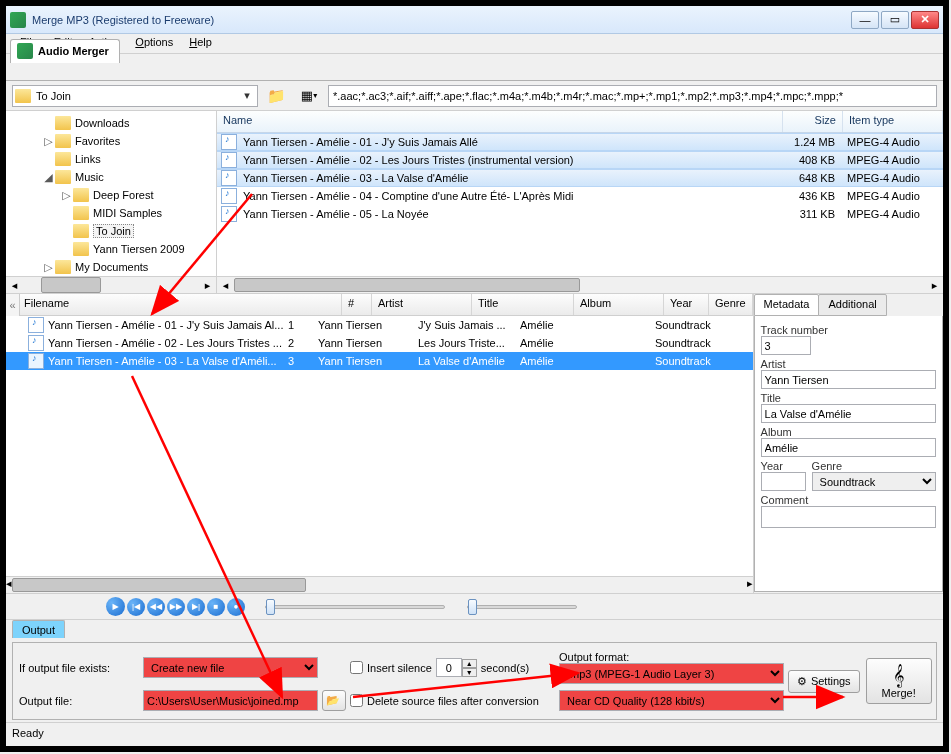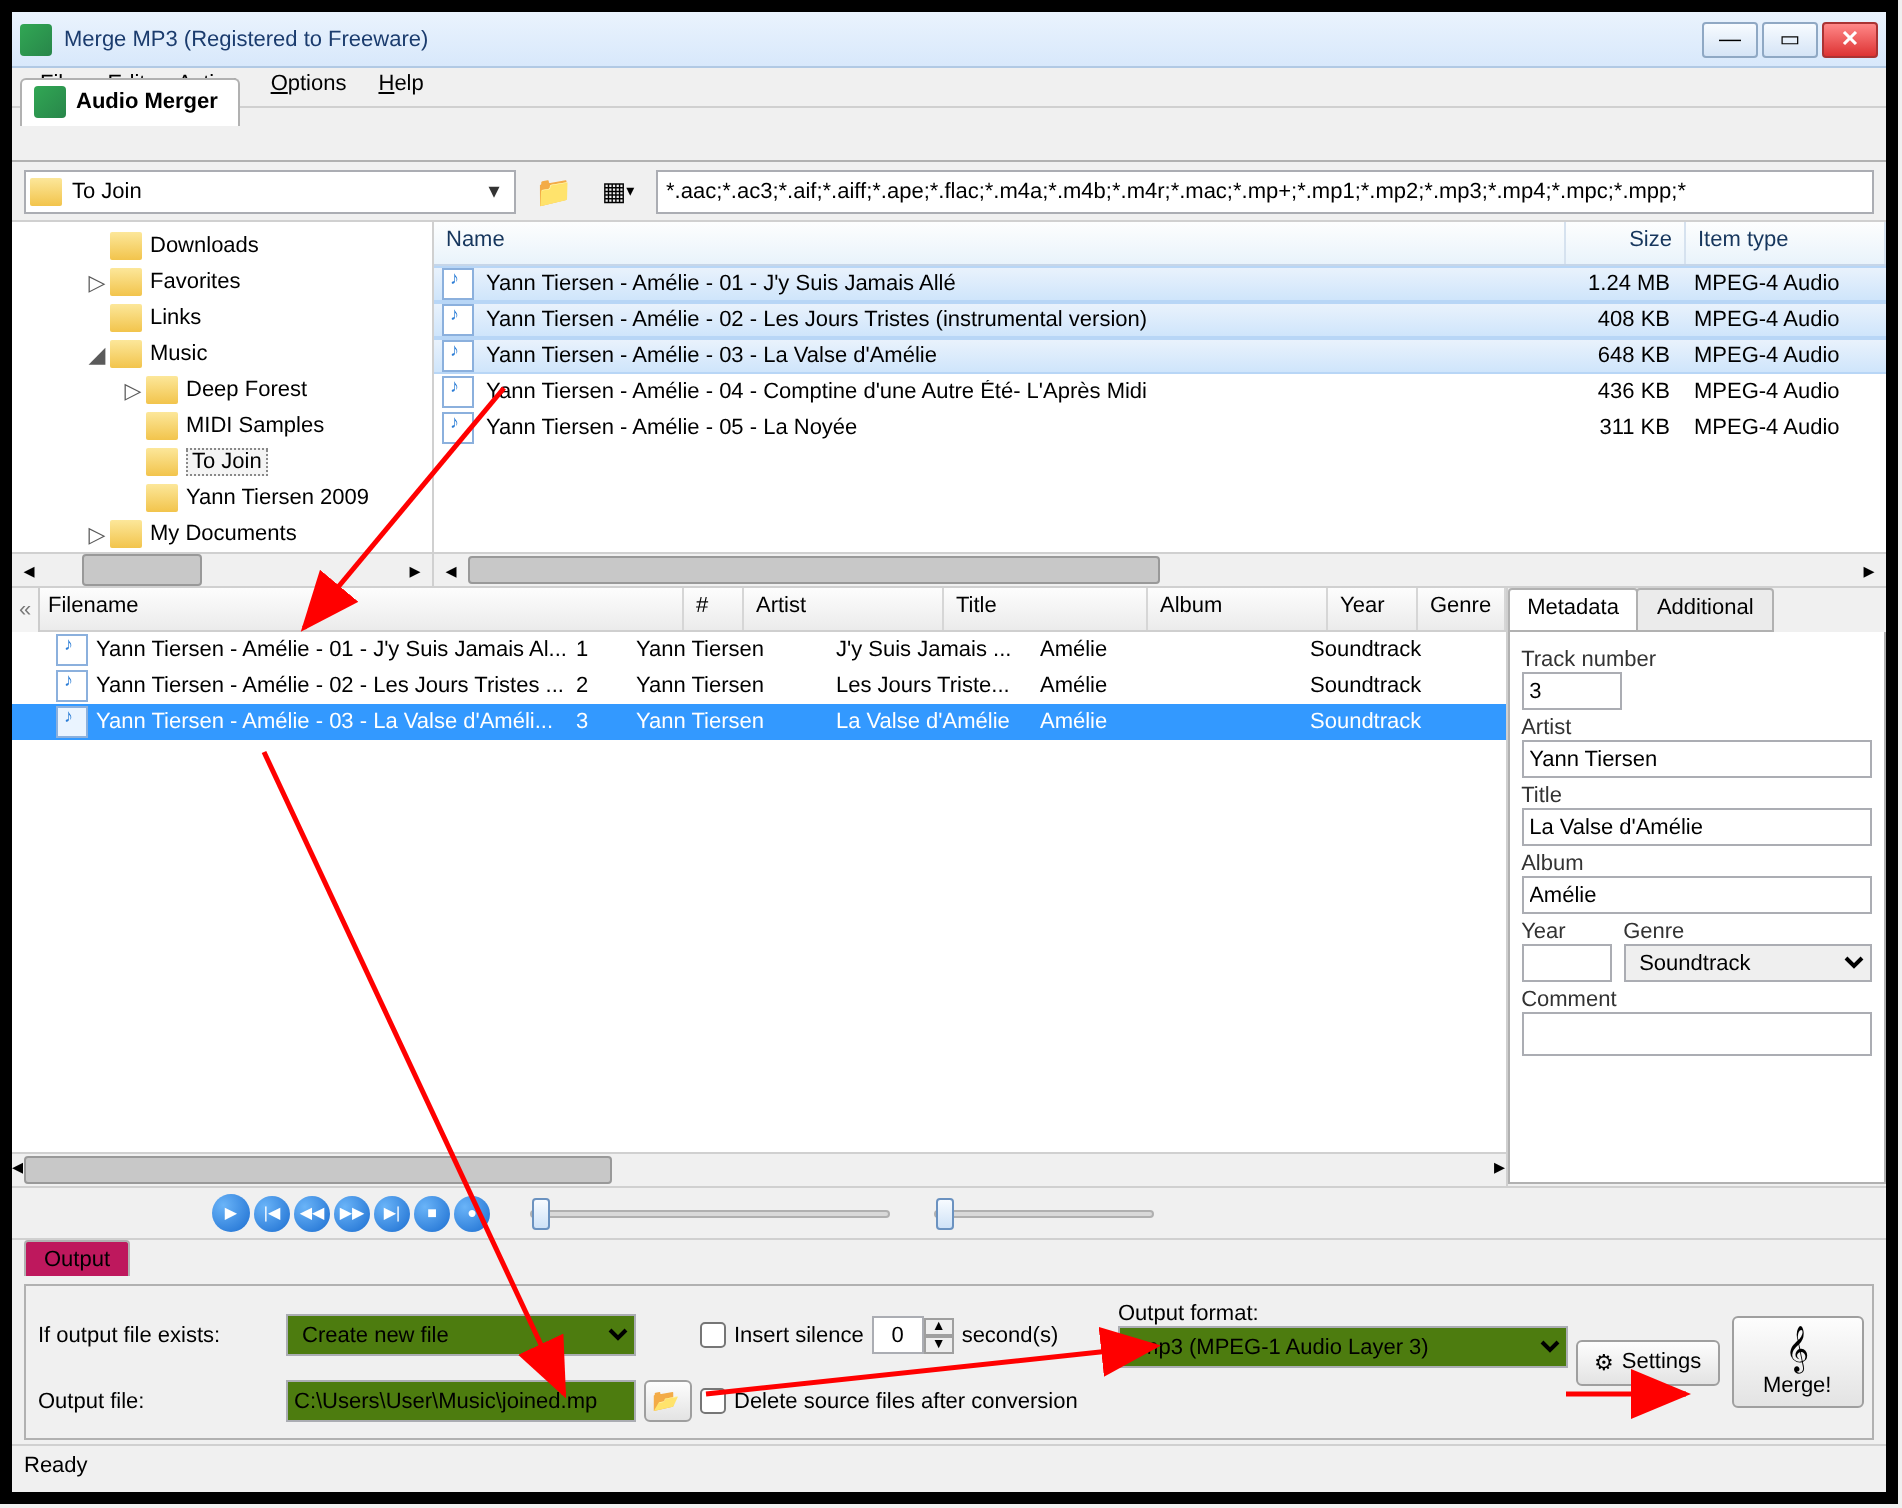--- a/index.html
+++ b/index.html
@@ -70,23 +70,23 @@
 .meta-row2 { display:flex; gap:6px; }
 .meta-row2 > div { flex:1; }
 .meta-row2 > div:first-child { flex: 0 0 45px; }
 .player-bar { height:26px; display:flex; align-items:center; gap:2px; padding: 0 100px; background:#f0f0f0; border-bottom:1px solid #d0d0d0; }
 .play-btn { width:18px; height:18px; border-radius:50%; background: radial-gradient(circle at 30% 30%, #6ab4f8, #1b6dd0); color:#fff; display:flex; align-items:center; justify-content:center; font-size:8px; }
 .play-btn.big { width:19px; height:19px; }
 .slider-track { width:180px; height:4px; background:#d9d9d9; border:1px solid #b0b0b0; border-radius:3px; margin: 0 10px; position:relative; }
 .slider-thumb { position:absolute; width:9px; height:16px; background:linear-gradient(to bottom,#f7fbff,#cfe2f7); border:1px solid #6b92c0; border-radius:2px; top:-7px; left:0; }
 .output-section { padding: 0 6px 2px; background:#f0f0f0; }
 .output-tabs { height:22px; }
-.output-tab { display:inline-block; padding:3px 9px 2px; border:1px solid #b1b1b1; border-bottom:none; background:#be185d; border-radius:2px 2px 0 0; }
+.output-tab { display:inline-block; padding:3px 9px 2px; border:1px solid #b1b1b1; border-bottom:none; background:#7dd3fc; border-radius:2px 2px 0 0; }
 .output-body { border:1px solid #b1b1b1; padding: 8px 6px; background:#f0f0f0; display:grid; grid-template-columns: 120px 175px 24px 205px 225px auto; grid-gap: 6px 4px; align-items:center; }
-.output-body select, .output-body input[type=text] { height:21px; border:1px solid #abadb3; background:#4d7c0f; padding:0 3px; font-size:11px; width:100%; }
+.output-body select, .output-body input[type=text] { height:21px; border:1px solid #abadb3; background:#ef4444; padding:0 3px; font-size:11px; width:100%; }
 .output-body .label { white-space:nowrap; }
 .btn { height:23px; border:1px solid #9f9f9f; background:linear-gradient(to bottom,#fdfdfd,#e3e3e3); border-radius:3px; padding: 0 8px; display:flex; align-items:center; gap:4px; }
 .merge-btn { height:46px; width:66px; display:flex; flex-direction:column; align-items:center; justify-content:center; border:1px solid #9f9f9f; background:linear-gradient(to bottom,#fdfdfd,#e3e3e3); border-radius:3px; }
 .statusbar { height:20px; background:#f0f0f0; border-top:1px solid #d0d0d0; padding: 2px 6px; display:flex; align-items:center; }
 .checkbox-wrap { display:flex; align-items:center; gap:4px; }
 .spinner { display:inline-flex; align-items:center; gap:0; }
 .spinner input { width:26px; height:19px; border:1px solid #abadb3; text-align:center; }
 .spinner .sp-btns { display:flex; flex-direction:column; }
 .spinner .sp-btns div { width:15px; height:9px; border:1px solid #9f9f9f; background:#eee; font-size:7px; display:flex; align-items:center; justify-content:center; line-height:1; }
 svg.arrow { position:absolute; pointer-events:none; z-index:100; }
@@ -371,20 +371,21 @@
 
       <div class="label">Output file:</div>
       <input type="text" value="C:\Users\User\Music\joined.mp" style="">
       <button class="btn" style="padding:0 3px;height:21px">
           <span>📂</span>
         </button>
       <div class="checkbox-wrap">
         <input type="checkbox" style="">
         <span>Delete source files after conversion</span>
       </div>
+      <select><option>Near CD Quality (128 kbit/s)</option></select>
     </div>
   </div>
 
   <div class="statusbar">
     <span>Ready</span>
   </div>
 </div>
 
 <svg class="arrow" style="left:0;top:0" width="951" height="754">
   <defs>

